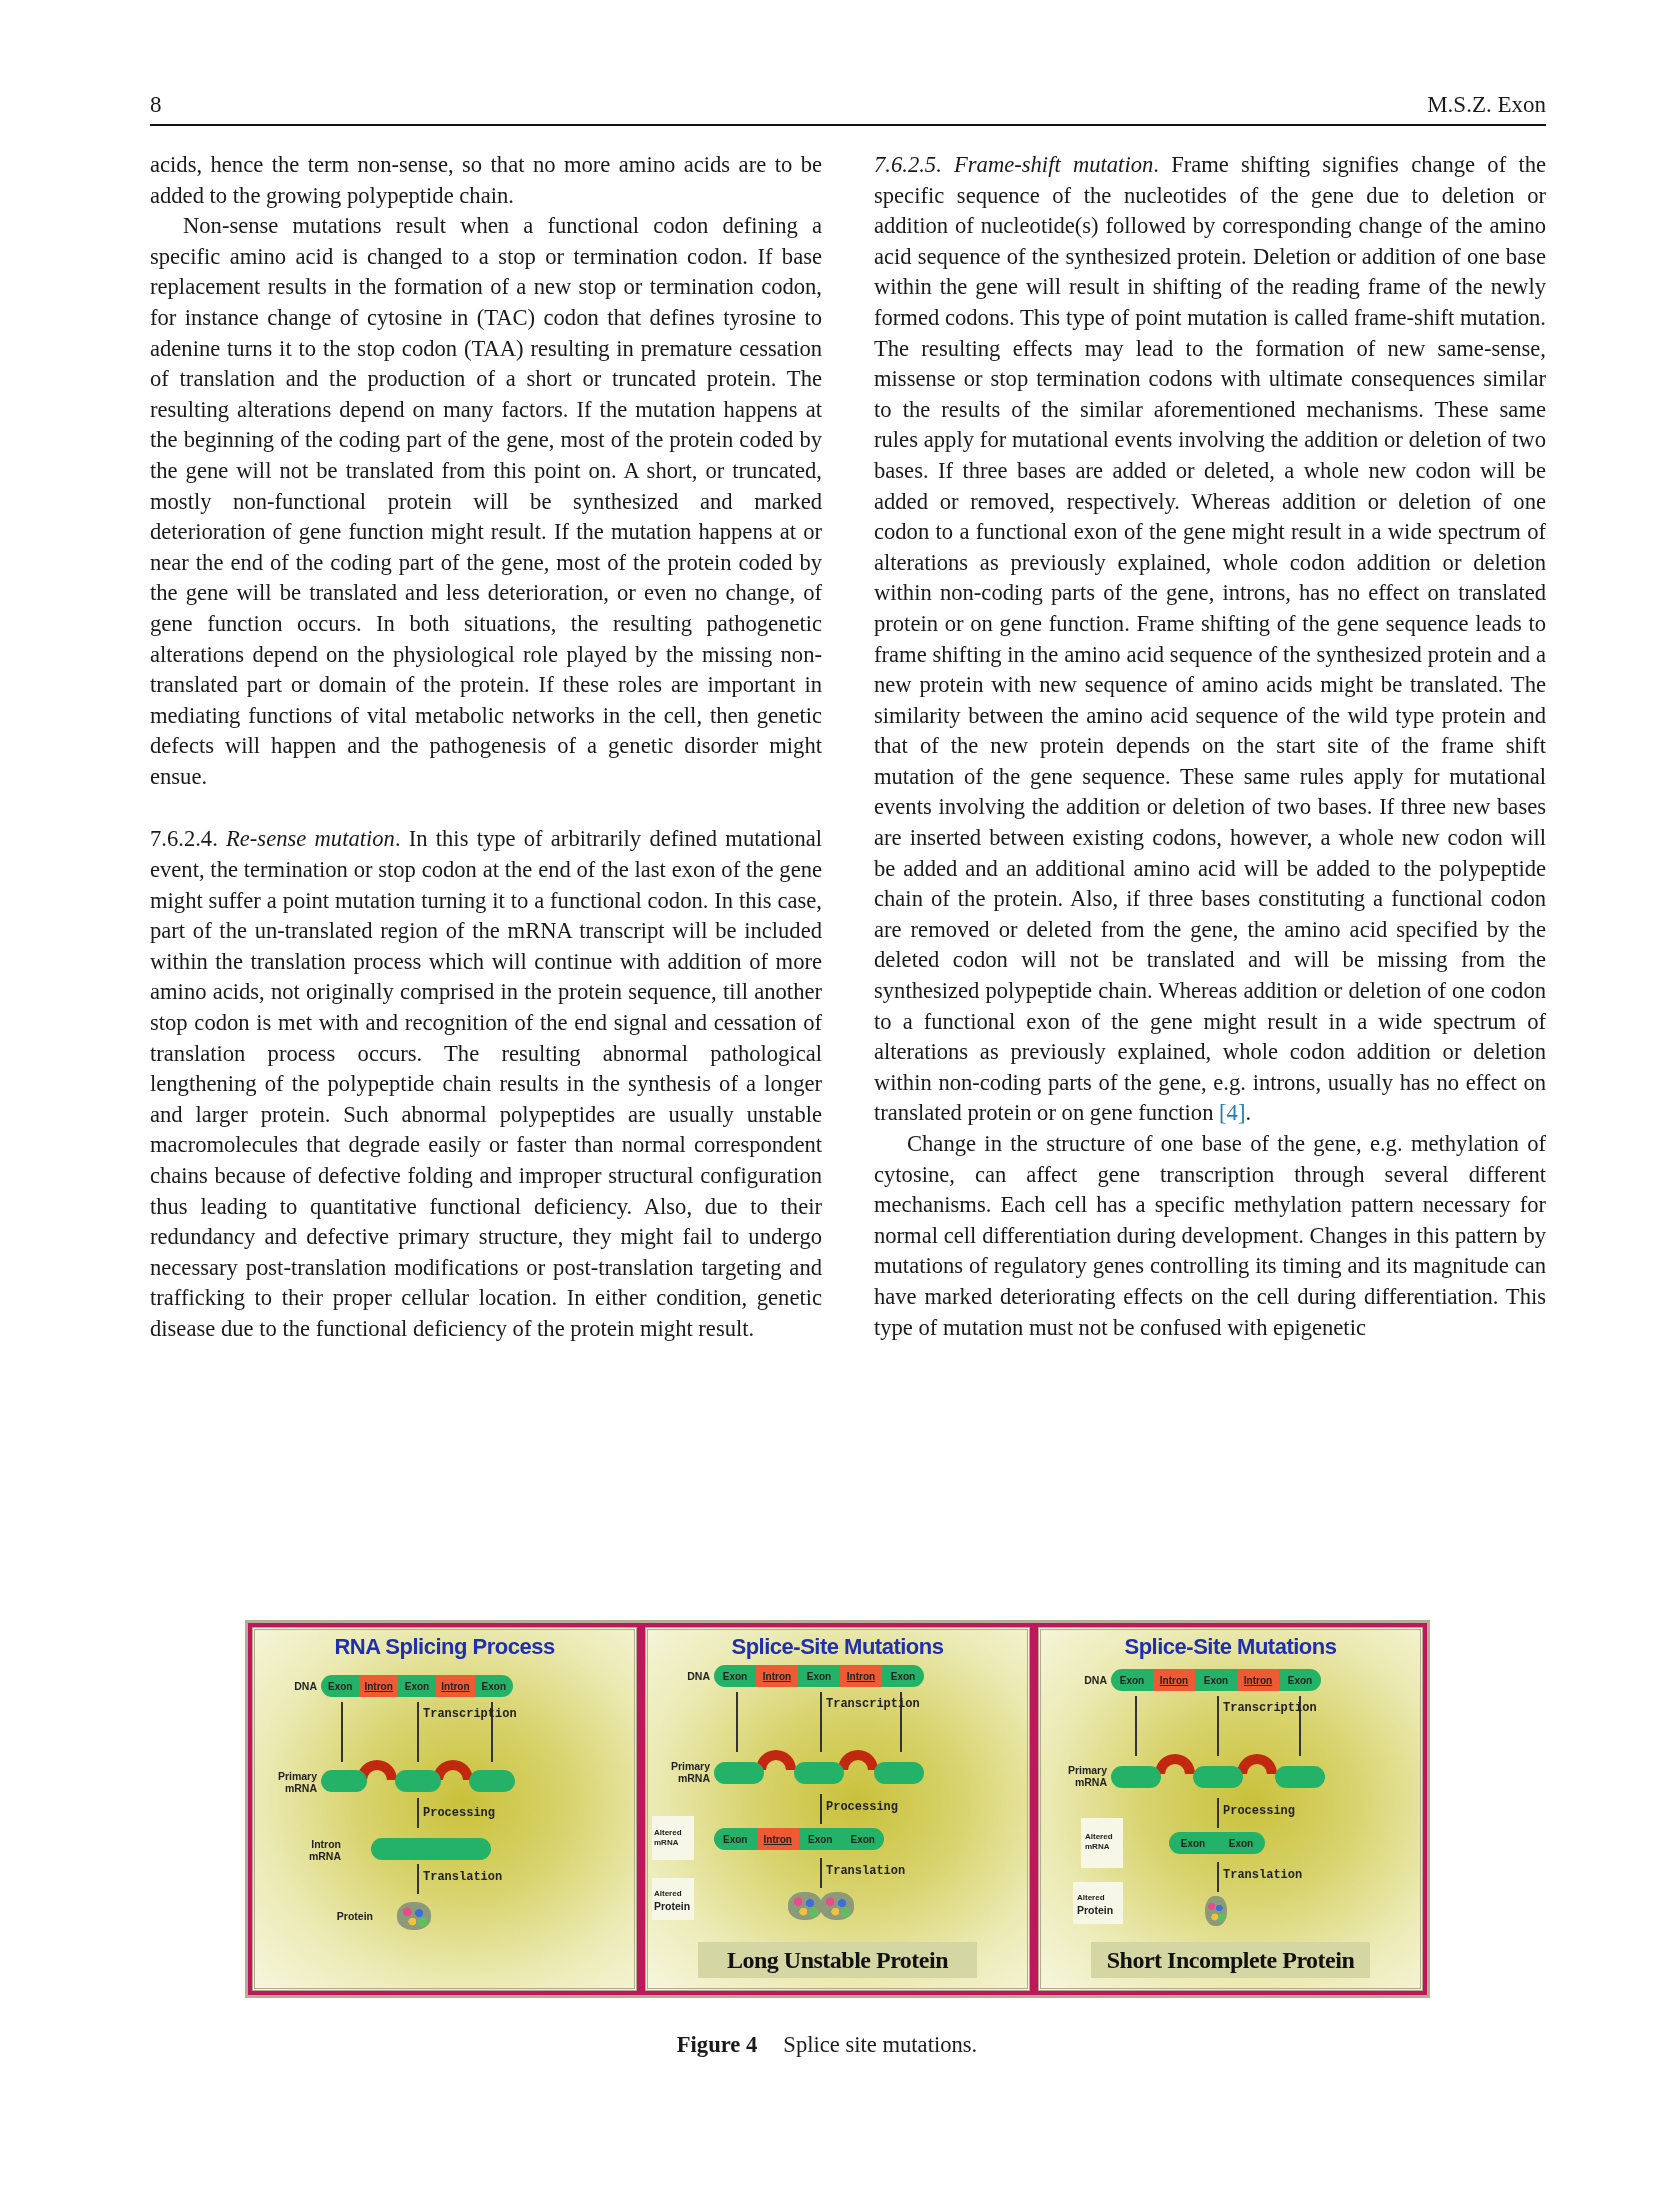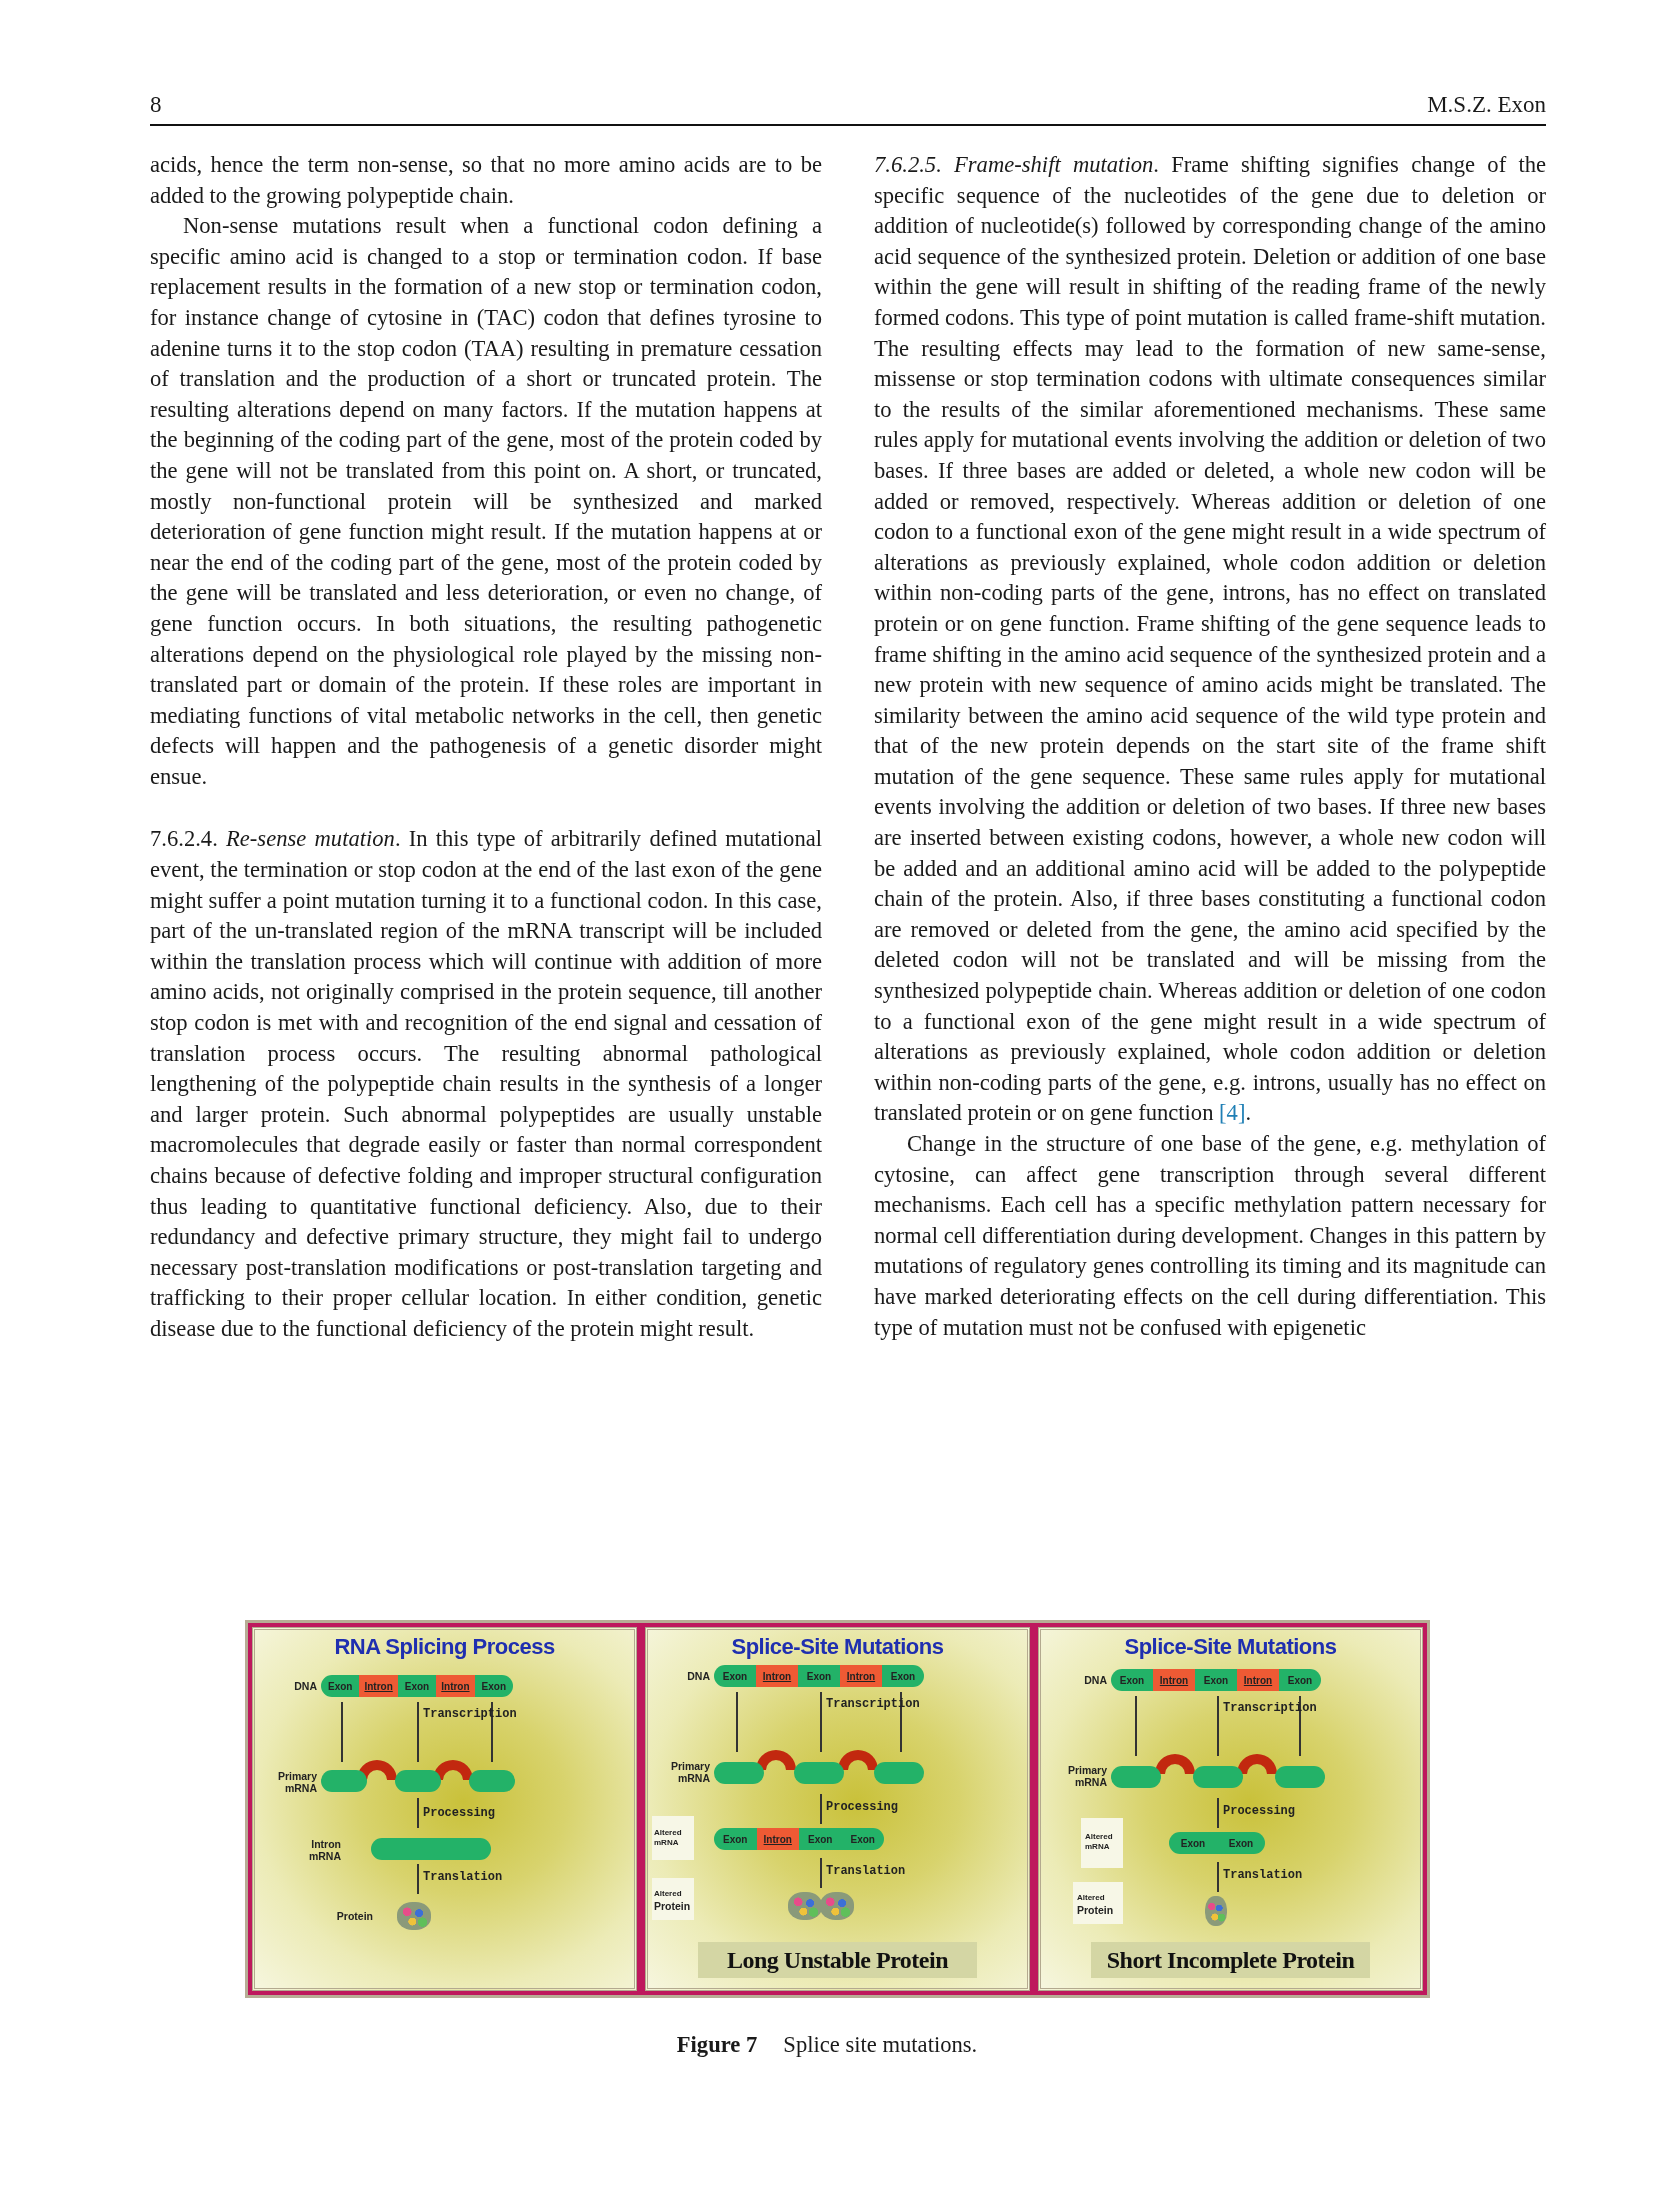--- a/index.html
+++ b/index.html
@@ -186,14 +186,14 @@
     <div class="vline" style="left:176px;top:232px;height:30px;"></div>
     <div class="step" style="left:182px;top:238px;">Translation</div>
     <div class="whitebox" style="left:32px;top:252px;width:50px;height:42px;"></div>
     <div class="lbl" style="left:36px;top:260px;width:44px;text-align:left;"><span style="font-size:8px">Altered</span><br><span>Protein</span></div>
     <div class="protein" style="left:164px;top:266px;width:22px;height:30px;"></div>
     <div class="banner">Short Incomplete Protein</div>
   </div>
 </div>
 
 <div class="caption">
-  <b>Figure 7</b><span>Splice site mutations.</span>
+  <b>Figure 4</b><span>Splice site mutations.</span>
 </div>
 
 </body></html>

